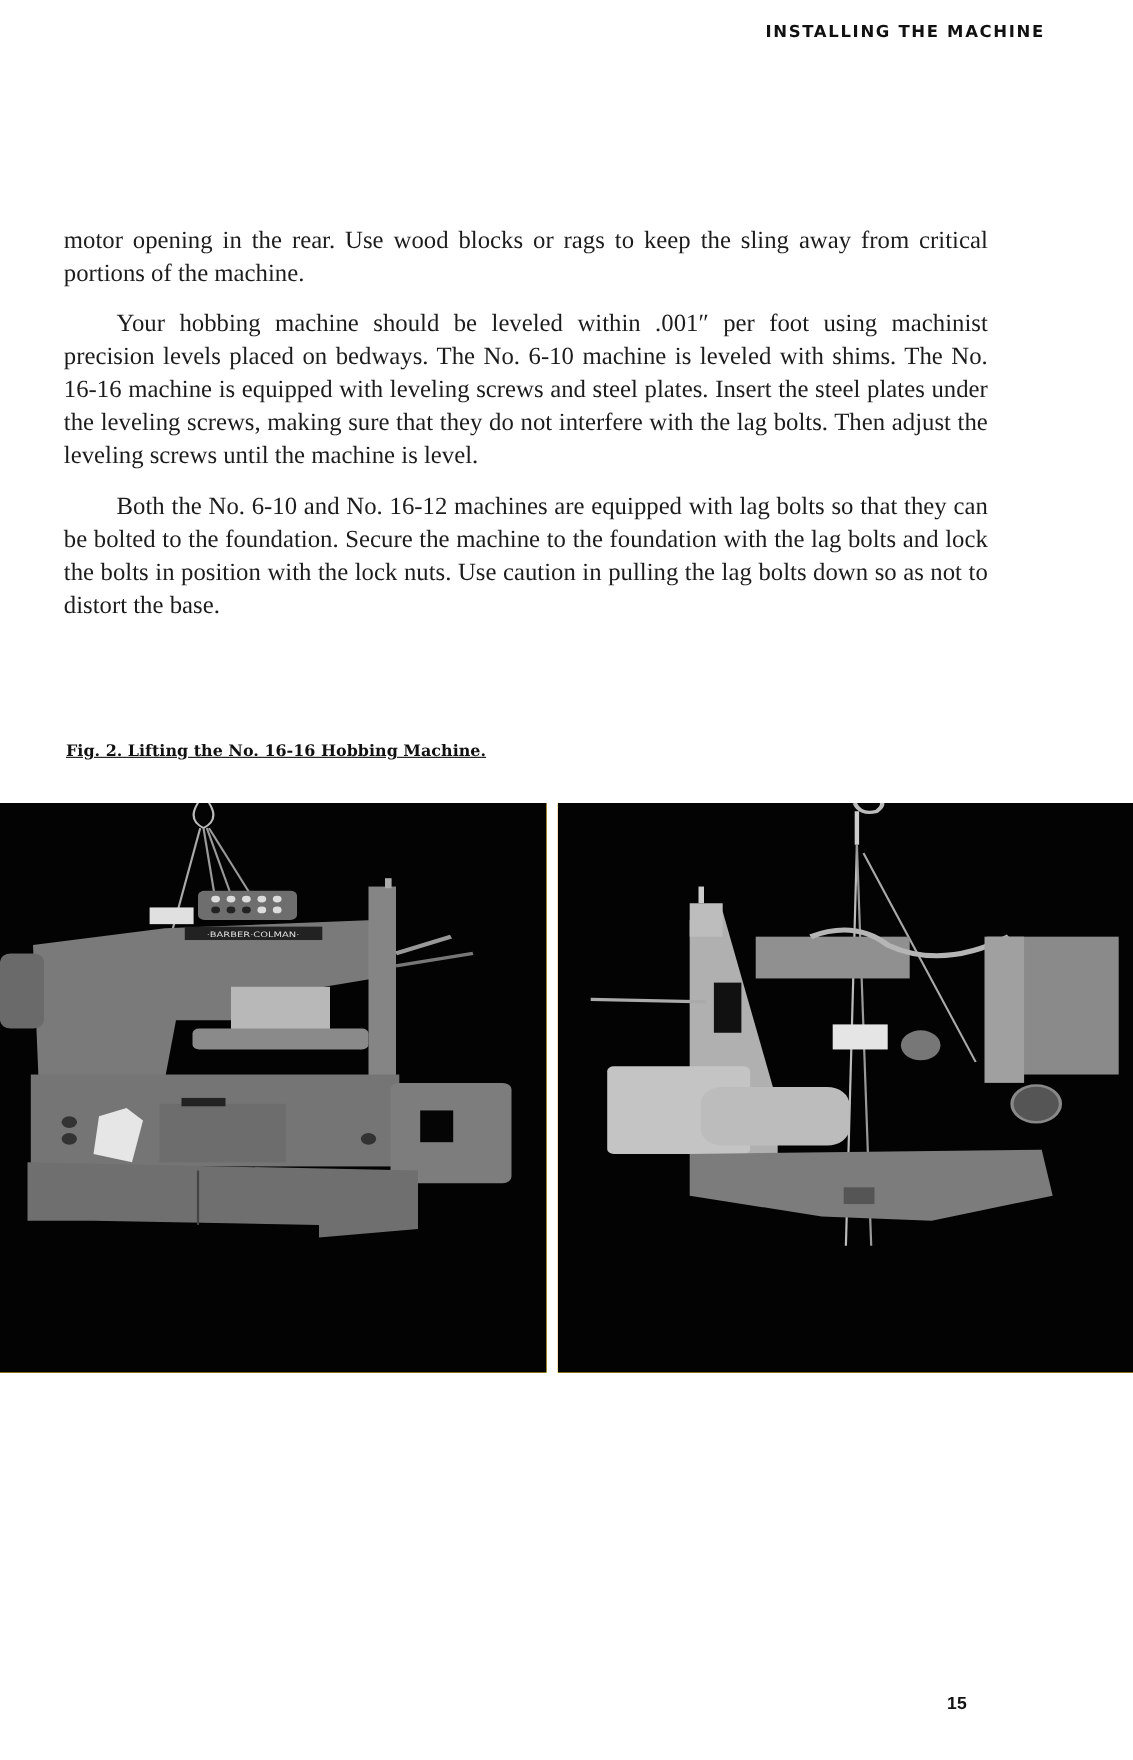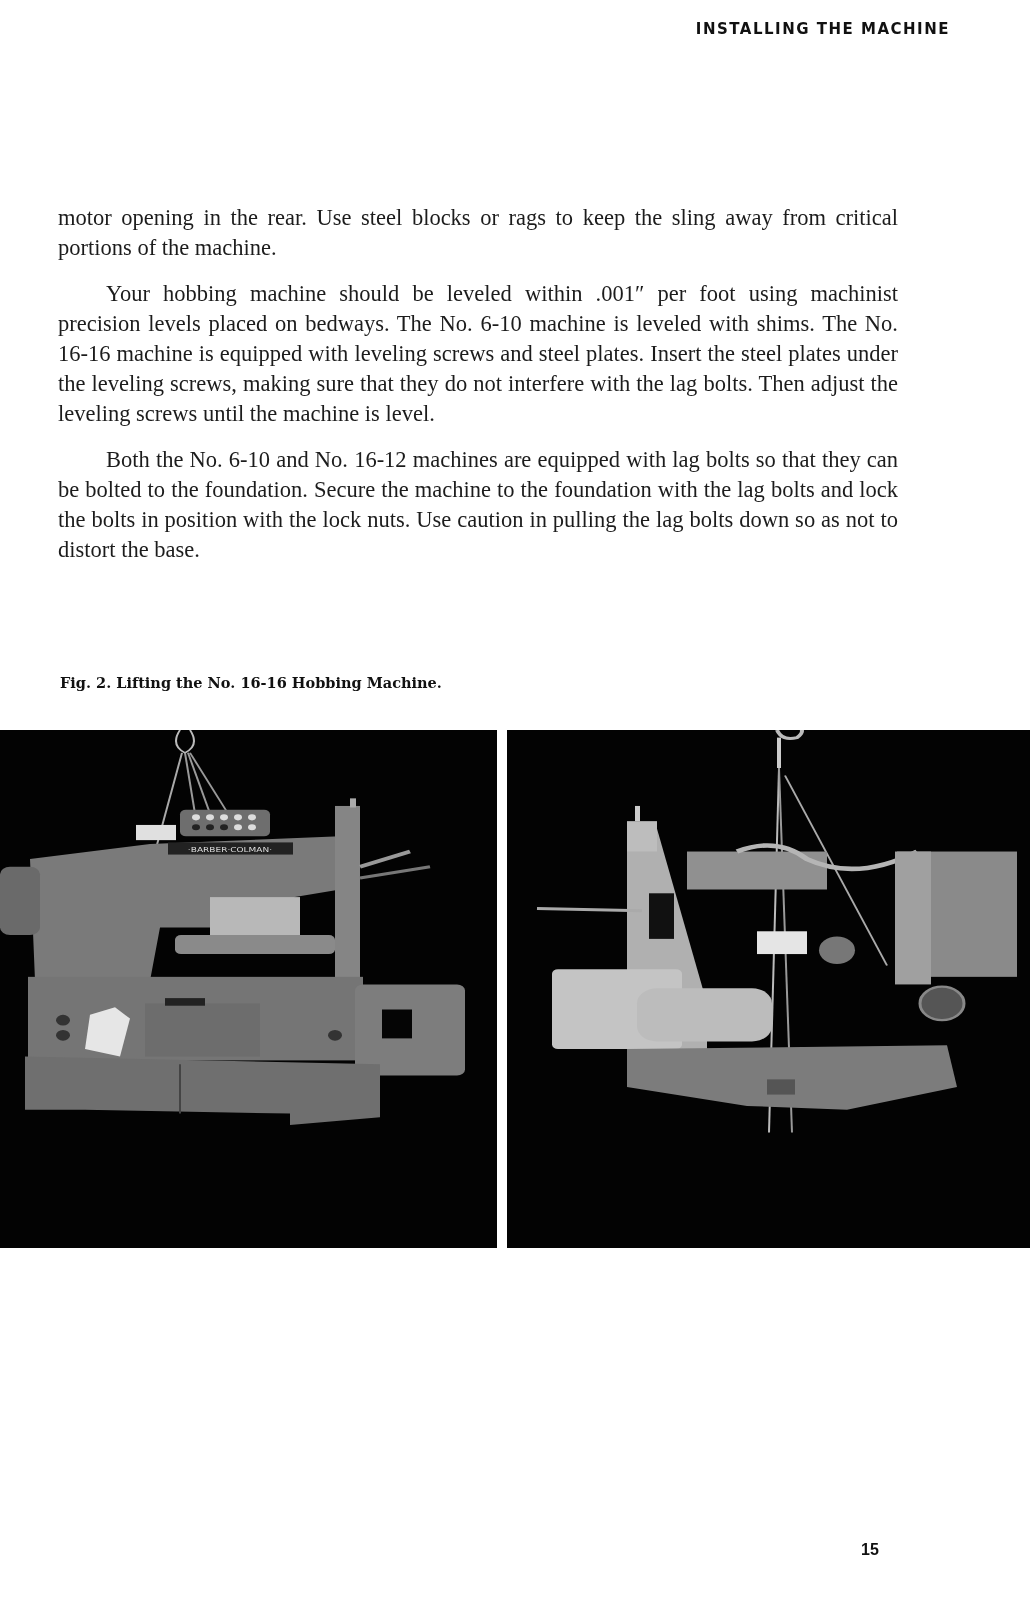--- a/index.html
+++ b/index.html
@@ -15,40 +15,40 @@
     .body-text {
       position: absolute; left: 58px; width: 840px; top: 203px;
       font-family: "Liberation Serif", serif; font-size: 22.5px; line-height: 30px;
       text-align: justify; color: #1c1c1c;
     }
     .body-text p { margin: 0 0 16px 0; }
     .body-text p.cont { text-indent: 0; }
     .body-text p.indent { text-indent: 48px; }
     .fig-caption {
       position: absolute; left: 60px; top: 674px;
-      font-family: "DejaVu Serif", serif; font-weight: bold; font-size: 14.5px; color: #111;
+      font-family: "DejaVu Serif", serif; font-weight: bold; font-size: 14.5px; color: #111; text-decoration: underline;
     }
     .photo {
       position: absolute; top: 730px; height: 518px; background: #eab308; overflow: hidden;
     }
     .photo-left { left: 0; width: 497px; }
     .photo-right { left: 507px; width: 523px; }
     .photo svg { display: block; width: 100%; height: 100%; }
     .page-number {
       position: absolute; top: 1541px; left: 861px;
       font-family: Liberation Sans, sans-serif; font-weight: bold; font-size: 16px; color: #111;
     }
   </style>
 </head>
 <body>
 
 <div class="running-head">INSTALLING THE MACHINE</div>
 
 <div class="body-text">
-  <p class="cont">motor opening in the rear.  Use steel blocks or rags to keep the sling away from critical portions of the machine.</p>
+  <p class="cont">motor opening in the rear.  Use wood blocks or rags to keep the sling away from critical portions of the machine.</p>
   <p class="indent">Your hobbing machine should be leveled within .001″ per foot using machinist precision levels placed on bedways.  The No. 6-10 machine is leveled with shims.  The No. 16-16 machine is equipped with leveling screws and steel plates.  Insert the steel plates under the leveling screws, making sure that they do not interfere with the lag bolts.  Then adjust the leveling screws until the machine is level.</p>
   <p class="indent">Both the No. 6-10 and No. 16-12 machines are equipped with lag bolts so that they can be bolted to the foundation.  Secure the machine to the foundation with the lag bolts and lock the bolts in position with the lock nuts.  Use caution in pulling the lag bolts down so as not to distort the base.</p>
 </div>
 
 <div class="fig-caption">Fig. 2.  Lifting the No. 16-16 Hobbing Machine.</div>
 
 <div class="photo photo-left">
   <svg viewBox="0 0 497 682" preserveAspectRatio="none">
     <rect x="0" y="0" width="497" height="682" fill="#030303"></rect>
 

